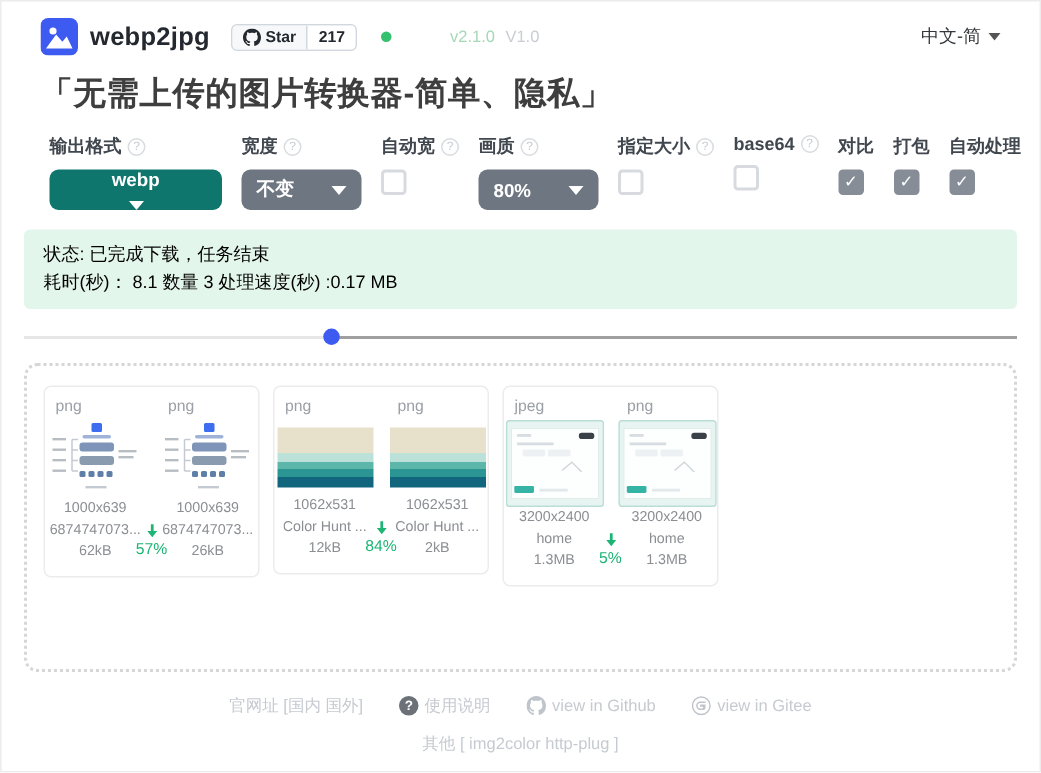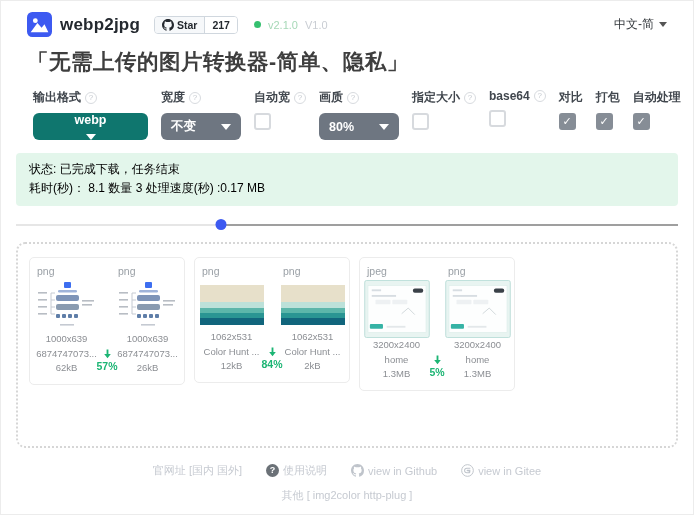--- a/index.html
+++ b/index.html
@@ -9,21 +9,21 @@
   
   .hdr { display:flex; align-items:center; justify-content:space-between; padding:11px 26px 0 26px; }
   .brand { display:flex; align-items:center; gap:8px; }
   .logo { width:25px; height:25px; display:block; }
   .app-title { font-size:17px; font-weight:700; color:#24292f; letter-spacing:.2px; }
   .gh-badge { display:inline-flex; align-items:stretch; border:1px solid #d0d7de; border-radius:4px; overflow:hidden; font-size:10.5px; font-weight:700; color:#24292f; margin-left:6px; cursor:pointer; background:#fff; }
   .gh-seg { display:flex; align-items:center; gap:3px; padding:2px 7px; background:#f6f8fa; }
   .gh-seg.count { background:#fff; border-left:1px solid #d0d7de; }
   .ver { display:flex; align-items:center; gap:7px; margin-left:8px; font-size:11px; }
   .dot { width:7px; height:7px; border-radius:50%; background:#35c06f; display:inline-block; }
-  .v1 { color:#a6d8b7; } .v2 { color:#c9cdd3;text-align:center; }
+  .v1 { color:#a6d8b7;margin-left:32px; } .v2 { color:#c9cdd3;text-align:center; }
   .lang { display:flex; align-items:center; gap:5px; font-size:12px; color:#34383d; cursor:pointer; }
   .caret-dk { width:0; height:0; border-left:4px solid transparent; border-right:4px solid transparent; border-top:5px solid #555; }
 
   
   h1.pgt { font-size:21.5px; font-weight:600; color:#3e3e3e; padding:10px 26px 0 26px; letter-spacing:.5px; }
 
   
   .controls { display:flex; align-items:flex-start; gap:13px; padding:0 32px; margin-top:13px; }
   .ctrl { display:flex; flex-direction:column; gap:7px; }
   .clabel { display:flex; align-items:center; gap:4px; font-size:12px; font-weight:700; color:#41474e; white-space:nowrap; }
@@ -40,29 +40,29 @@
   
   .status { margin:13px 15px 0 15px; background:#e3f6eb; border-radius:4px; padding:7px 13px 8px 13px; font-size:12px; color:#000000; line-height:1.6; }
 
   
   .slider { margin:13px 15px 0 15px; position:relative; height:12px; }
   .slider .track { position:absolute; left:0; right:0; top:5px; height:2px; background:linear-gradient(to right,#e6e6e6 0 31%,#9f9f9f 31% 100%); }
   .slider .handle { position:absolute; left:31%; top:0; width:11px; height:11px; border-radius:50%; background:#3d5af1; transform:translateX(-50%); cursor:pointer; }
 
   
   .dropzone { margin:11px 15px 0 15px; border:2px dotted #d6d6d6; border-radius:9px; height:206px; padding:13px 11px; display:flex; gap:9px; align-items:flex-start; }
-  .card { background:#fff; border:1px solid #ececec; border-radius:5px; padding:7px 7px 9px 7px; display:flex; width:156px; }
+  .card { background:#fff; border:1px solid #ececec; border-radius:5px; padding:7px 7px 9px 7px; display:flex; width:144px; }
   .half { flex:1; display:flex; flex-direction:column; align-items:center; min-width:0; }
   .fmt { align-self:flex-start; font-size:10.5px; color:#9aa0a6; margin-bottom:3px; }
   .thumb { cursor:pointer; }
   .thumb-palette { width:64px; height:40px; margin:5px 0 5px 0;
     background:linear-gradient(#e7e0ca 0 42%, #bce1d9 42% 58%, #5cb6aa 58% 70%, #2a9593 70% 83%, #11657c 83% 100%); }
   .meta { font-size:9.5px; color:#8b8e93; line-height:1.5; text-align:center; white-space:nowrap; max-width:70px; overflow:hidden; }
   .mid { width:22px; display:flex; flex-direction:column; align-items:center; justify-content:flex-end; padding-bottom:3px; }
-  .pct { font-size:10.5px; font-weight:700; color:#1cb574; }
+  .pct { font-size:10.5px; font-weight:400; color:#1cb574; }
 
   
   .footer { margin-top:15px; text-align:center; color:#c6cad1; font-size:11px; }
   .f1 { display:flex; justify-content:center; align-items:center; gap:24px; }
   .f-item { display:inline-flex; align-items:center; gap:4px; cursor:pointer; color:#c6cad1; }
   .q-icon { width:13px; height:13px; border-radius:50%; background:#6b7177; color:#fff; font-size:9px; line-height:13px; text-align:center; font-weight:700; }
   .f2 { margin-top:10px; }
 </style>
 </head>
 <body>

